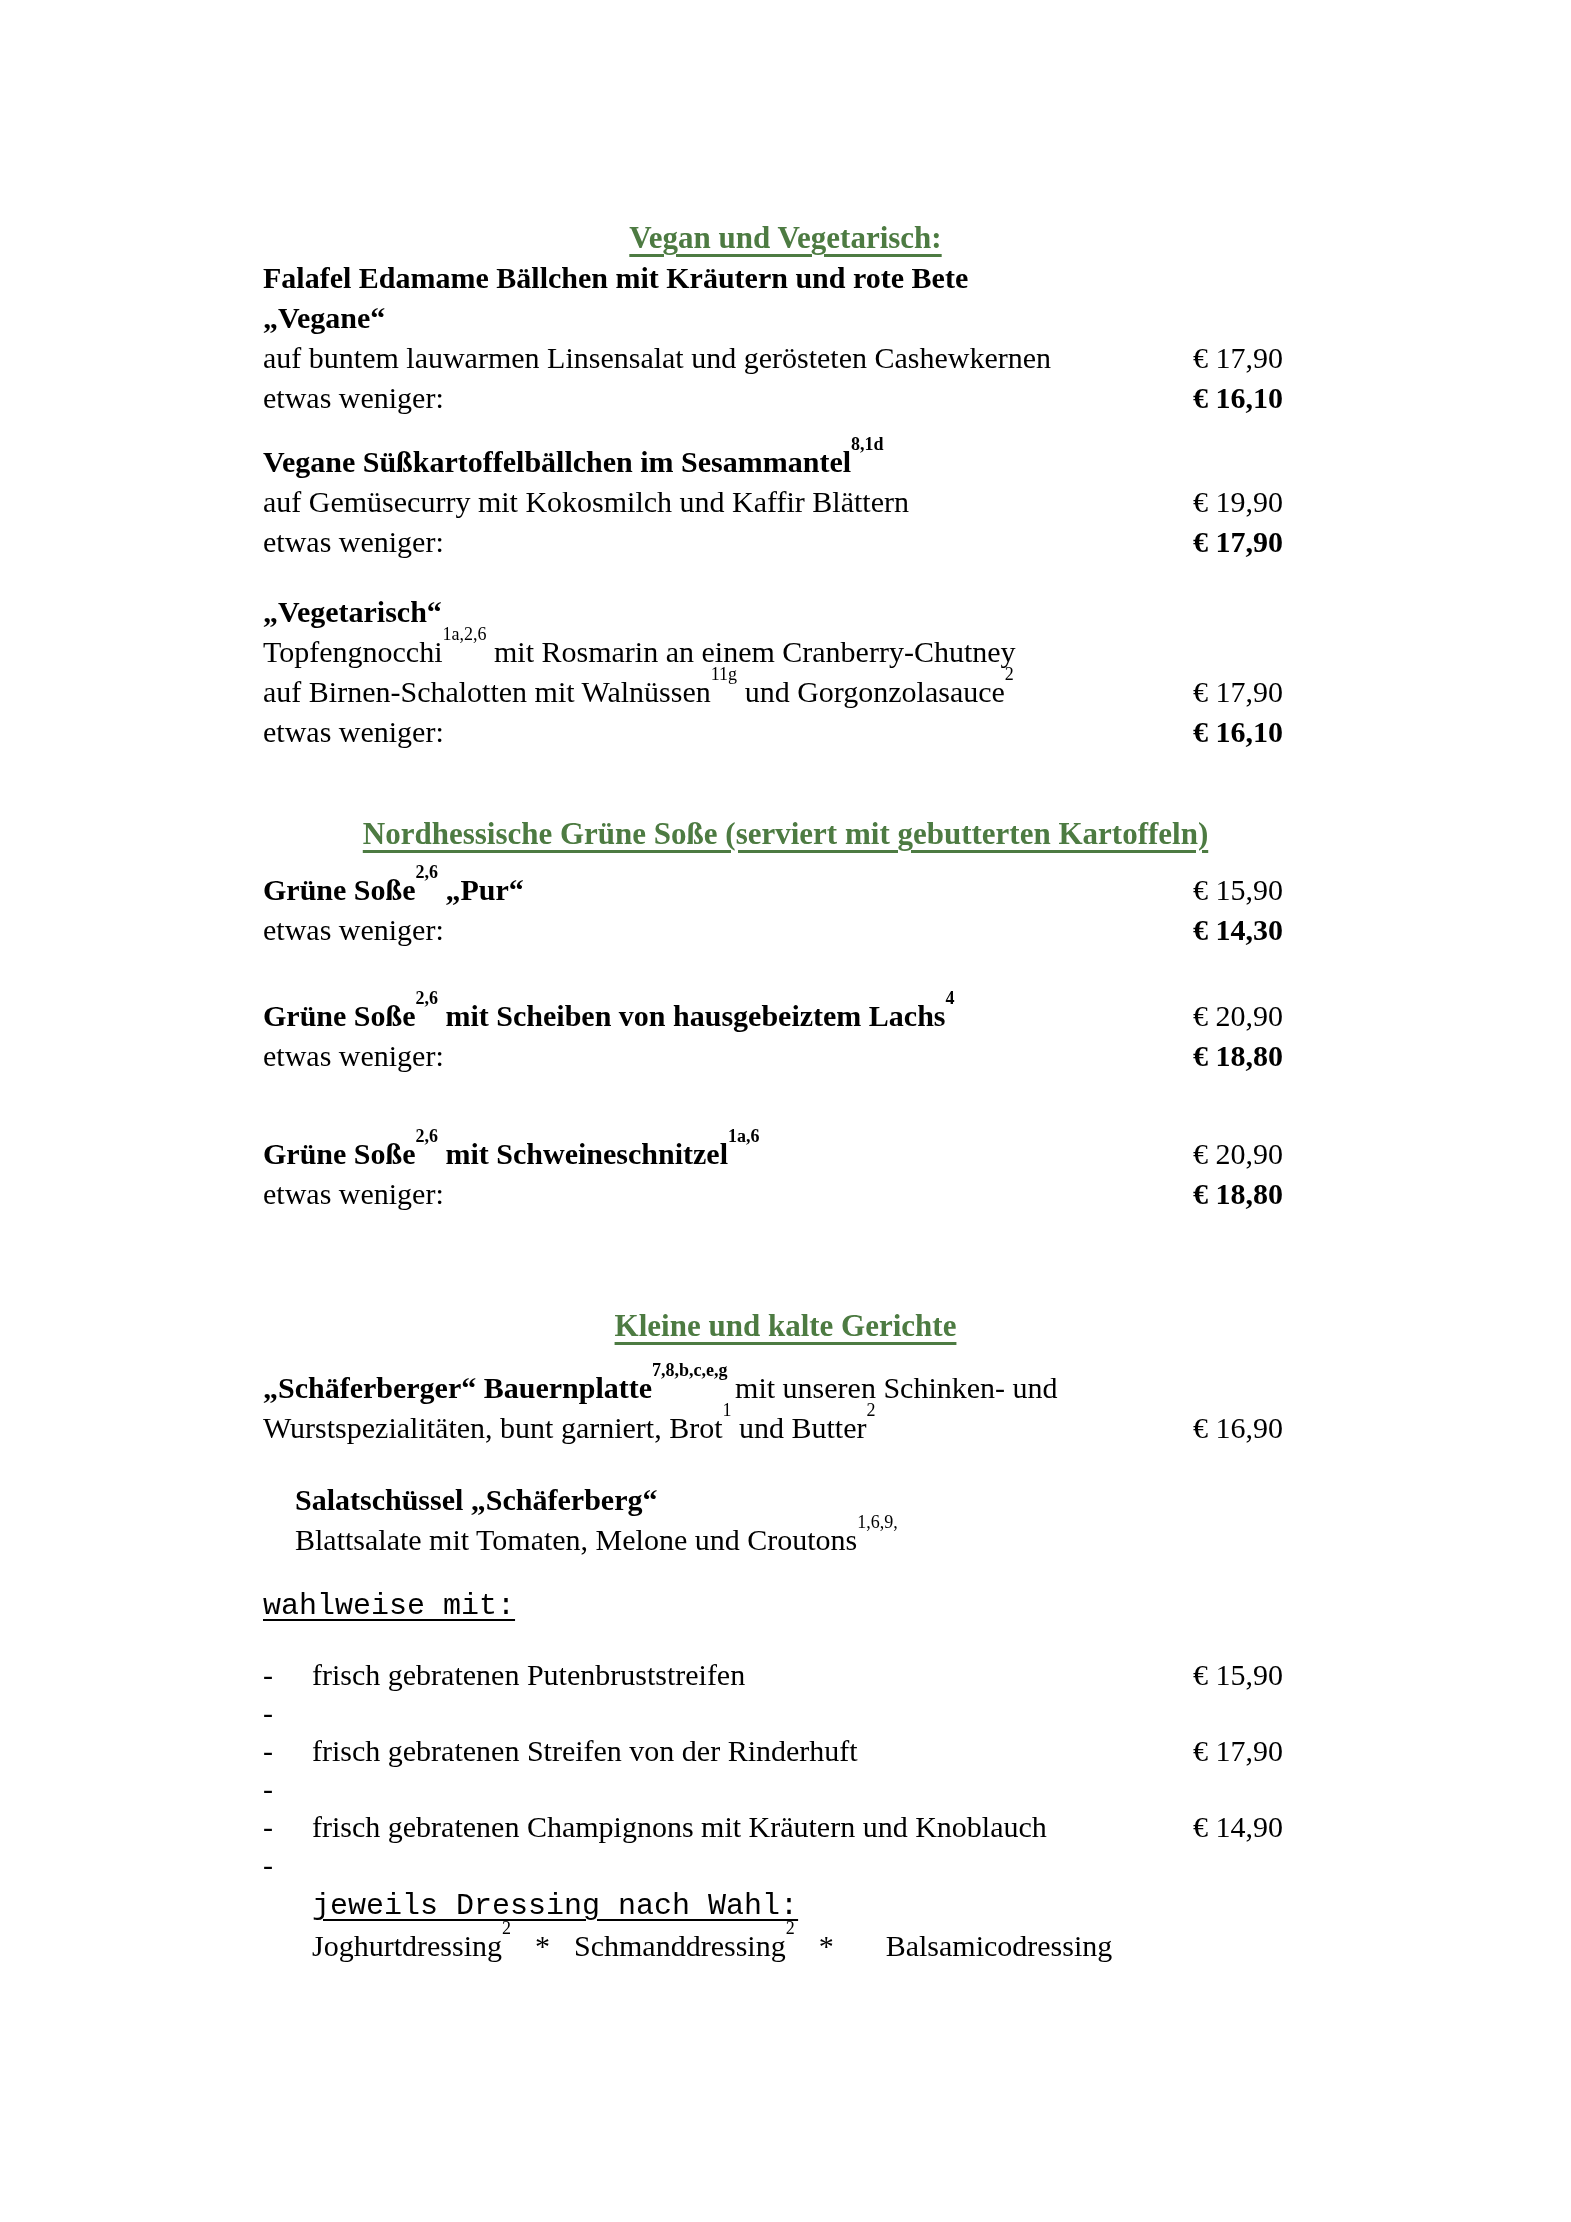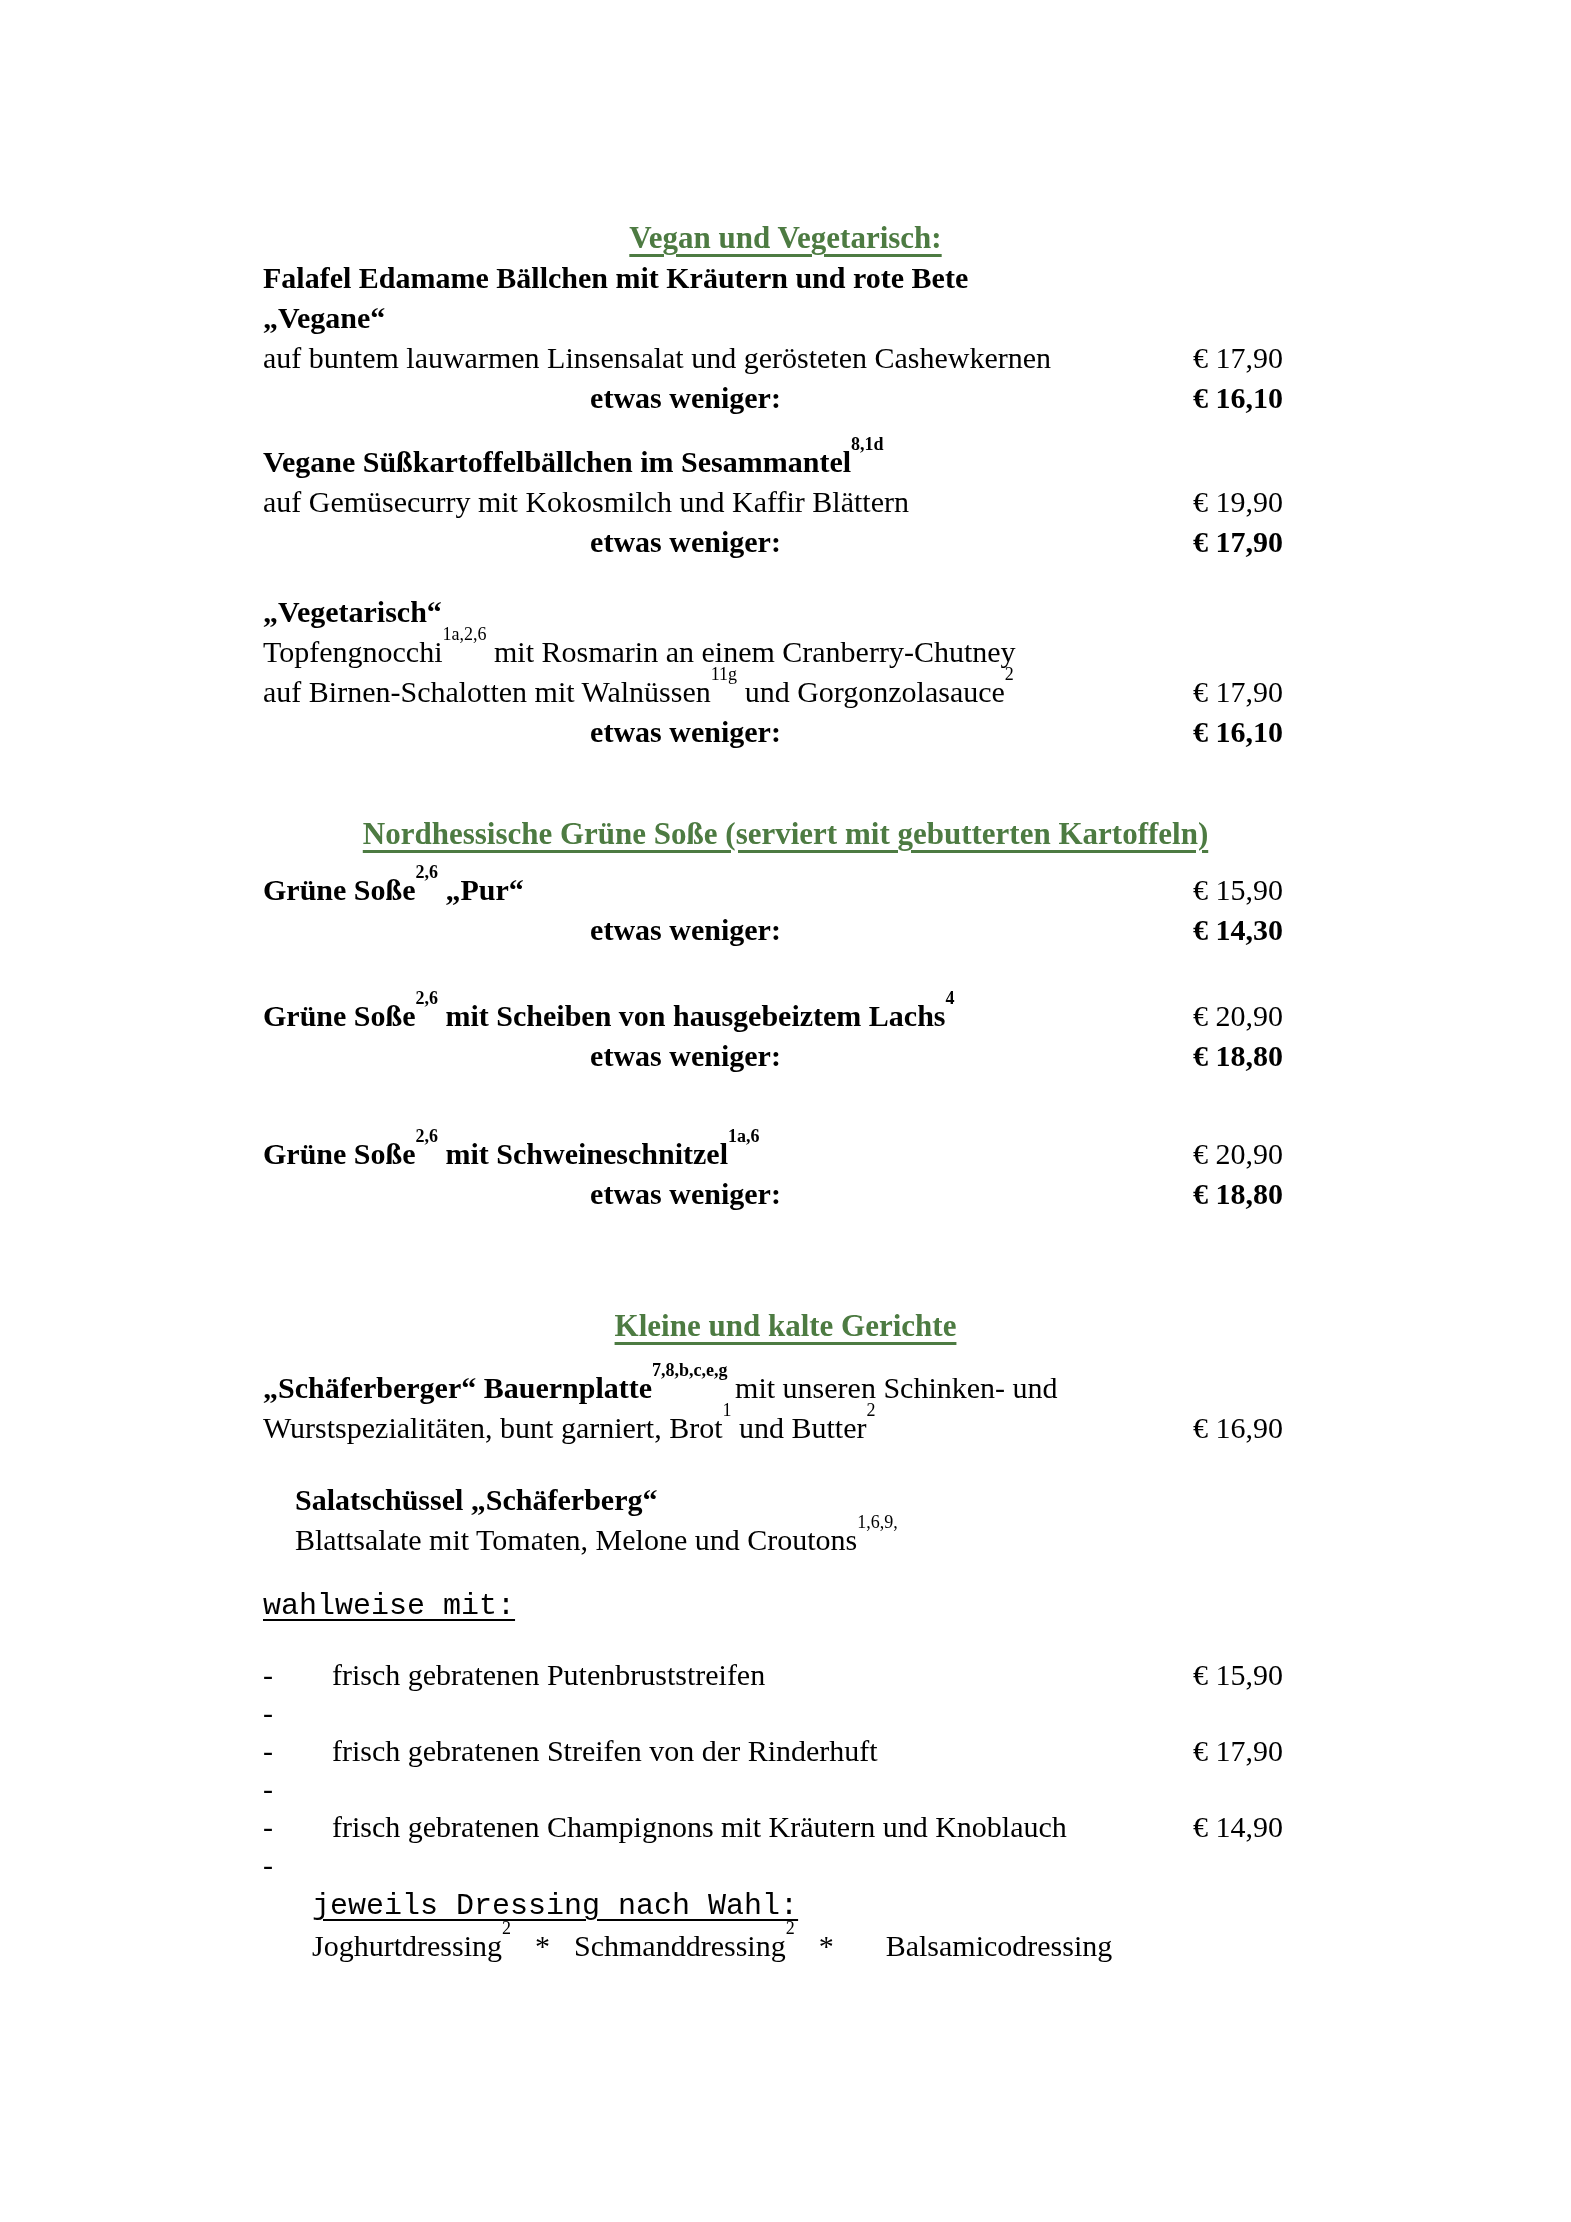--- a/index.html
+++ b/index.html
@@ -33,44 +33,44 @@
   sup.fn {
     font-size:18px;
     line-height:0;
     position:relative;
     top:-11px;
   }
   .row { display:flex; }
   .row .main { flex:1 1 auto; min-width:0; }
   .row .price { flex:0 0 115px; text-align:left; white-space:nowrap; }
   .row.less .main {
-    text-align:center;
+    text-align:left;
     padding-right:85px;
-    font-weight:bold;
+    font-weight:normal;
   }
   .row.less .price { font-weight:bold; }
   .u-black {
     text-decoration:underline;
     text-decoration-thickness:2px;
     text-underline-offset:5px;
     font-family:Liberation Mono, monospace;
   }
   .mt24 { margin-top:24px; }
   .mt30 { margin-top:30px; }
   .mt16 { margin-top:16px; }
   .mt22 { margin-top:22px; }
   .mt32 { margin-top:32px;margin-left:32px; }
   .mt46 { margin-top:46px; }
   .mt58 { margin-top:58px; }
   .mt62 { margin-top:62px; }
   .mt92 { margin-top:92px; }
   .options { margin-top:30px; line-height:38px; }
   .opt-row { display:flex; }
   .opt-row .dash { flex:0 0 49px; }
-  .opt-row .main { flex:1 1 auto;margin-left:20px; }
+  .opt-row .main { flex:1 1 auto; }
   .opt-row .price { flex:0 0 115px; text-align:left; white-space:nowrap; }
   .indent { margin-left:49px; }
   .dressing-line { margin-left:49px; }
   .star { margin:0 24px; }
   .star2 { margin:0 24px 0 24px; }
   .bals { margin-left:28px; }
 </style>
 </head>
 <body>
 

